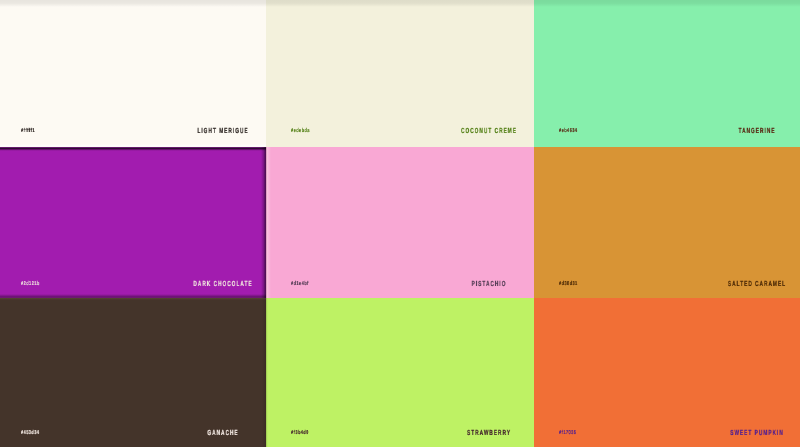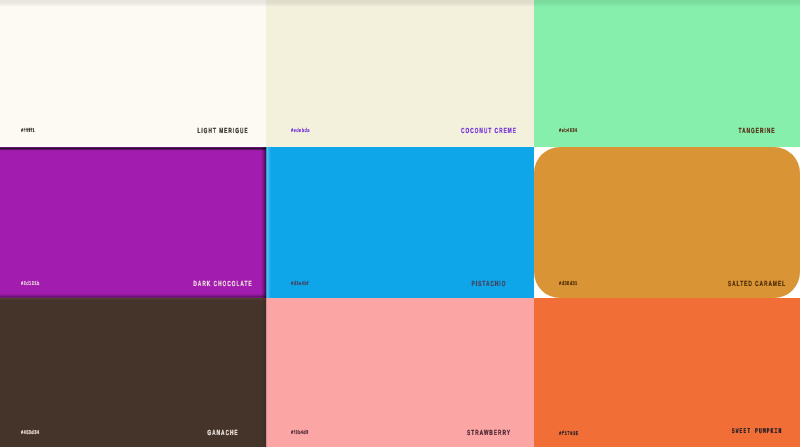--- a/index.html
+++ b/index.html
@@ -52,49 +52,49 @@
                         rgba(0,0,0,0.035) 75%, rgba(0,0,0,0) 100%); }
 </style>
 </head>
 <body>
 
 <div id="grid">
     <div class="swatch r0 c0" style="background: rgb(253, 250, 243); color: rgb(43, 36, 32);">
       <div class="hex">#fffff1</div>
       <div class="nm">LIGHT MERIGUE</div>
     </div>
-    <div class="swatch r0 c1" style="background: rgb(243, 241, 220); color: #6d28d9;">
+    <div class="swatch r0 c1" style="background: rgb(243, 241, 220); color: #4d7c0f;">
       <div class="hex">#edebda</div>
       <div class="nm">COCONUT CREME</div>
     </div>
     <div class="swatch r0 c2" style="background: #86efac; color: rgb(87, 31, 12);">
       <div class="hex">#eb4634</div>
       <div class="nm">TANGERINE</div>
     </div>
     <div class="swatch r1 c0" style="background: #a21caf; color: rgb(239, 227, 222);">
       <div class="hex">#2d121b</div>
       <div class="nm">DARK CHOCOLATE</div>
     </div>
-    <div class="swatch r1 c1" style="background: #0ea5e9; color: rgb(79, 59, 82);">
+    <div class="swatch r1 c1" style="background: #f9a8d4; color: rgb(79, 59, 82);">
       <div class="hex">#d1e4bf</div>
       <div class="nm">PISTACHIO</div>
     </div>
-    <div class="swatch r1 c2" style="background: rgb(216, 148, 53); color: rgb(74, 41, 7); border-radius: 26px;">
+    <div class="swatch r1 c2" style="background: rgb(216, 148, 53); color: rgb(74, 41, 7);">
       <div class="hex">#d38d31</div>
       <div class="nm">SALTED CARAMEL</div>
     </div>
     <div class="swatch r2 c0" style="background: rgb(68, 52, 42); color: rgb(246, 236, 230); padding-left: 40px;">
       <div class="hex">#453d34</div>
       <div class="nm">GANACHE</div>
     </div>
-    <div class="swatch r2 c1" style="background: #fca5a5; color: rgb(66, 33, 44); text-decoration: underline;">
+    <div class="swatch r2 c1" style="background: #bef264; color: rgb(66, 33, 44); text-decoration: underline;">
       <div class="hex">#f3b4d0</div>
       <div class="nm">STRAWBERRY</div>
     </div>
-    <div class="swatch r2 c2" style="background: rgb(241, 111, 54); color: #0f172a; font-family: Liberation Mono, monospace;">
+    <div class="swatch r2 c2" style="background: rgb(241, 111, 54); color: #4c1d95;">
       <div class="hex">#f17035</div>
       <div class="nm">SWEET PUMPKIN</div>
     </div>
   </div>
 
 <div class="ring" id="ring-r1c1"></div>
 <div class="ring" id="ring-r2c1"></div>
 <div class="ring" id="ring-c1r2"></div>
 <div class="ring" id="ring-c1r3"></div>
 <div id="topband"></div>

